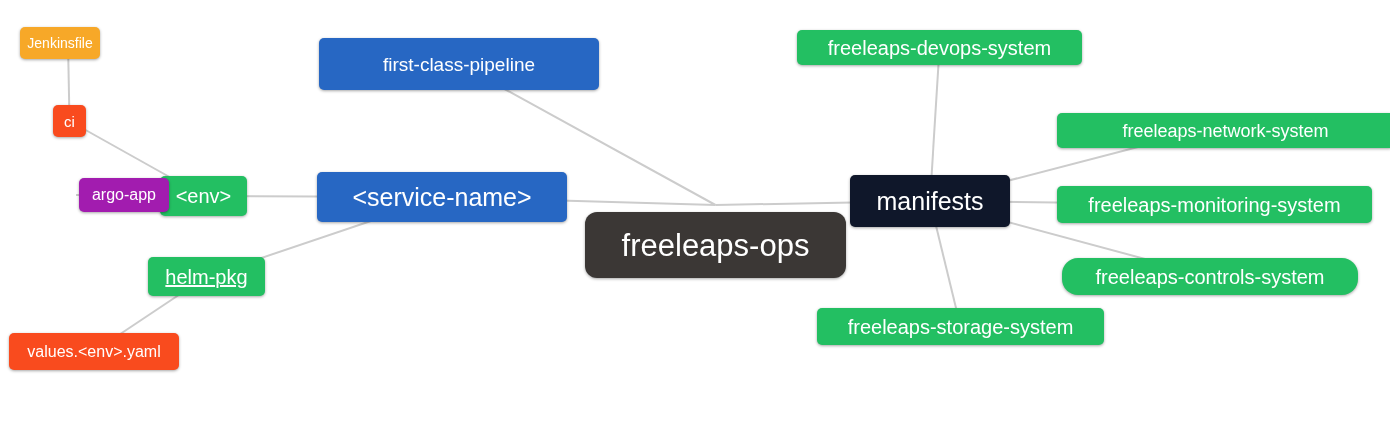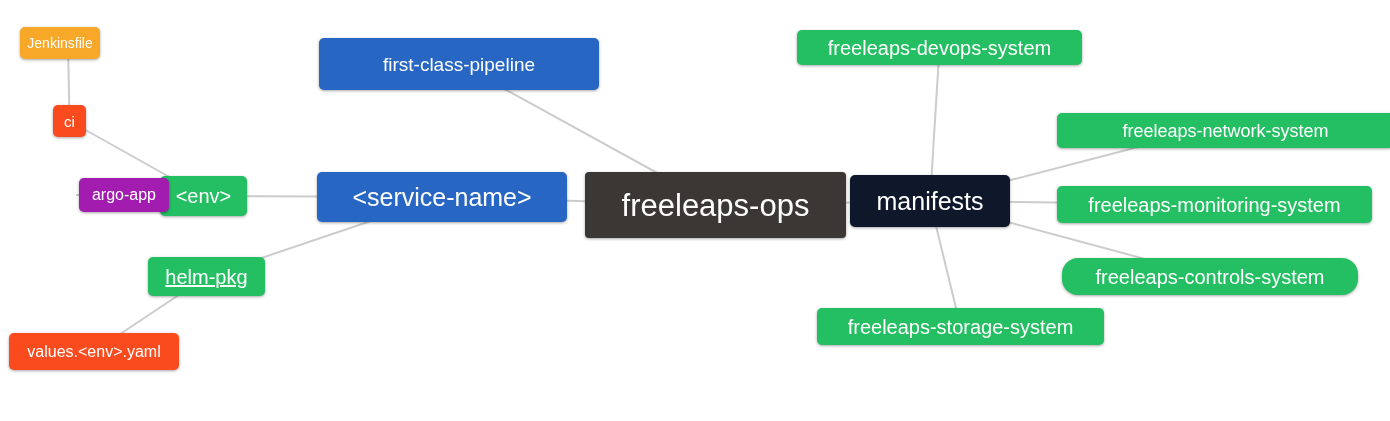--- a/index.html
+++ b/index.html
@@ -29,21 +29,21 @@
     justify-content: center;
     color: #ffffff;
     border-radius: 5px;
     box-shadow: 0 1px 3px rgba(0,0,0,0.35);
     white-space: nowrap;
     box-sizing: border-box;
     cursor: pointer;
     user-select: none;
     line-height: 1;
   }
-  .node.root { border-radius: 4px; }
+  .node.root { border-radius: 12px; margin-top: 40px; }
 </style>
 </head>
 <body>
 
 <div class="canvas">
   <svg class="edges-svg" width="1390" height="421" xmlns="http://www.w3.org/2000/svg">
       <line x1="68" y1="43" x2="69.5" y2="121" stroke="#cccccc" stroke-width="2"></line>
       <line x1="69.5" y1="121" x2="203.5" y2="196" stroke="#cccccc" stroke-width="2"></line>
       <line x1="76" y1="195" x2="203.5" y2="196" stroke="#cccccc" stroke-width="2"></line>
       <line x1="203.5" y1="196" x2="442" y2="197" stroke="#cccccc" stroke-width="2"></line>

